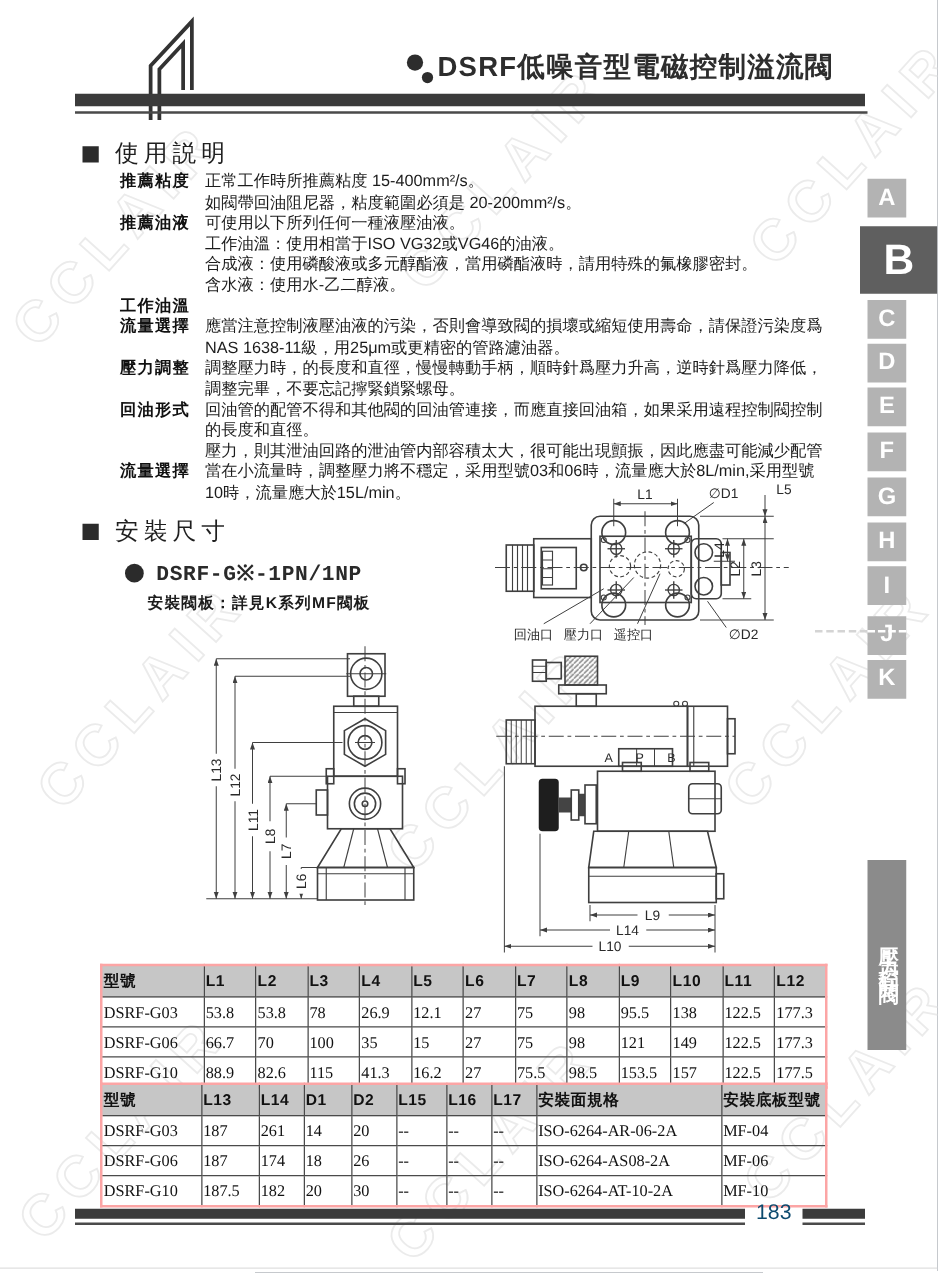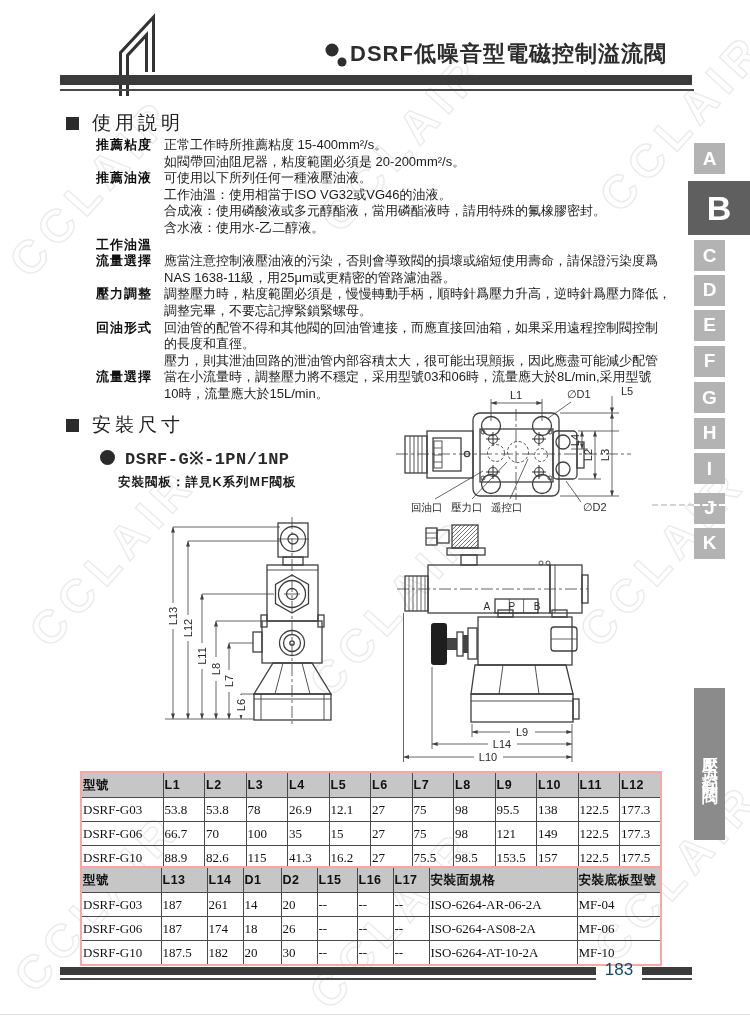--- a/index.html
+++ b/index.html
@@ -136,21 +136,21 @@
         <div class="usage-item">
           <div class="usage-term">流量選擇</div>
           <div class="usage-body">
             <div class="usage-line">應當注意控制液壓油液的污染，否則會導致閥的損壞或縮短使用壽命，請保證污染度爲</div>
             <div class="usage-line">NAS 1638-11級，用25μm或更精密的管路濾油器。</div>
           </div>
         </div>
         <div class="usage-item">
           <div class="usage-term">壓力調整</div>
           <div class="usage-body">
-            <div class="usage-line">調整壓力時，粘度範圍必須是，慢慢轉動手柄，順時針爲壓力升高，逆時針爲壓力降低，</div>
+            <div class="usage-line">調整壓力時，的長度和直徑，慢慢轉動手柄，順時針爲壓力升高，逆時針爲壓力降低，</div>
             <div class="usage-line">調整完畢，不要忘記擰緊鎖緊螺母。</div>
           </div>
         </div>
         <div class="usage-item">
           <div class="usage-term">回油形式</div>
           <div class="usage-body">
             <div class="usage-line">回油管的配管不得和其他閥的回油管連接，而應直接回油箱，如果采用遠程控制閥控制</div>
             <div class="usage-line">的長度和直徑。</div>
             <div class="usage-line">壓力，則其泄油回路的泄油管内部容積太大，很可能出現顫振，因此應盡可能減少配管</div>
           </div>

